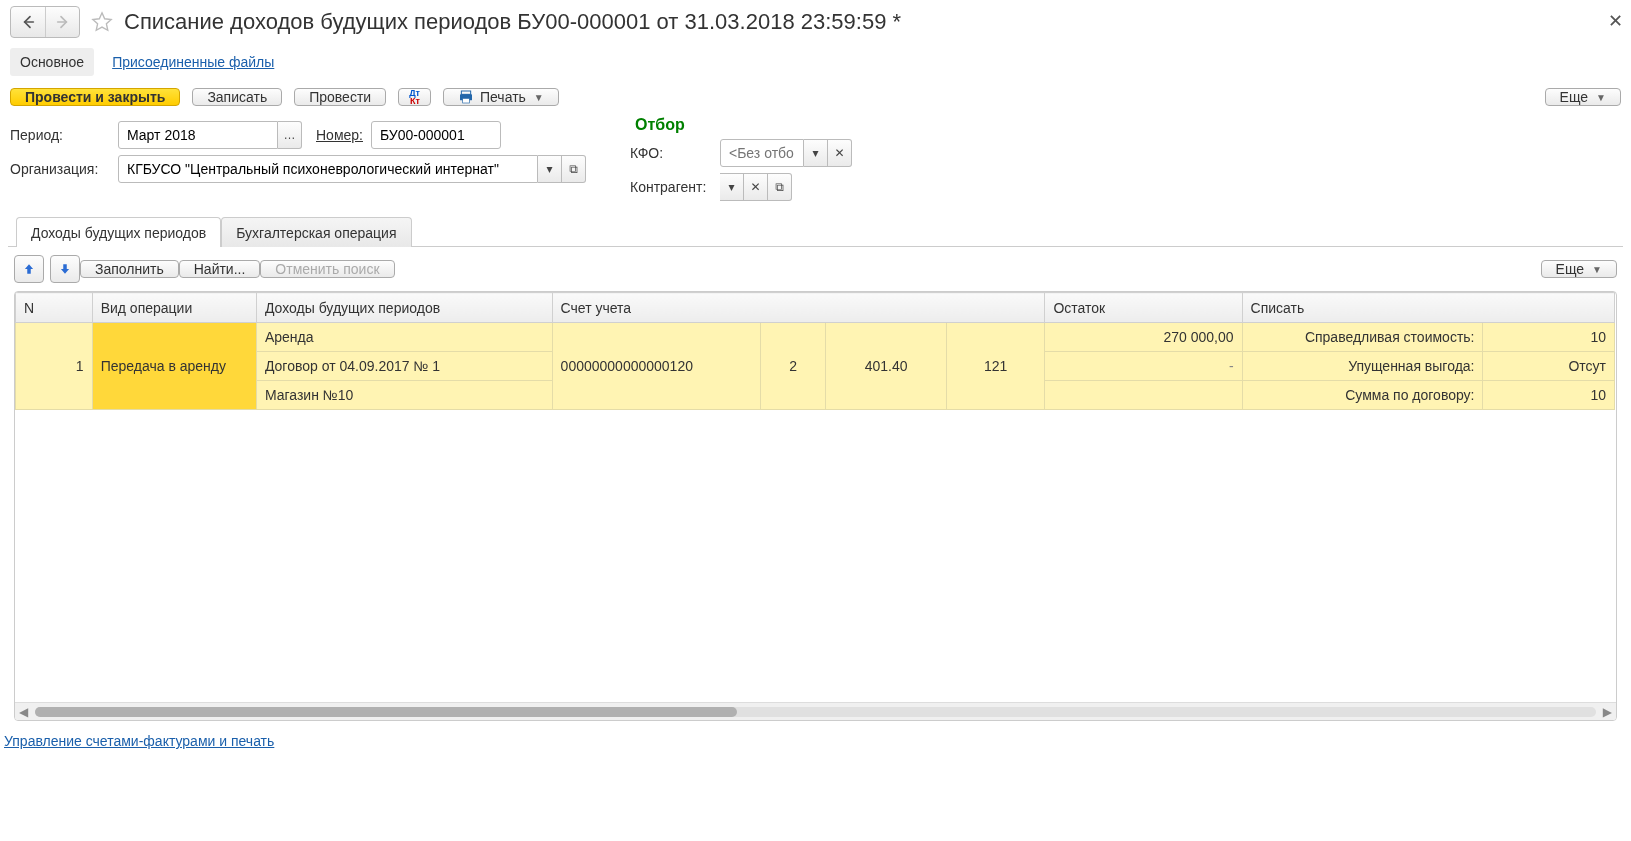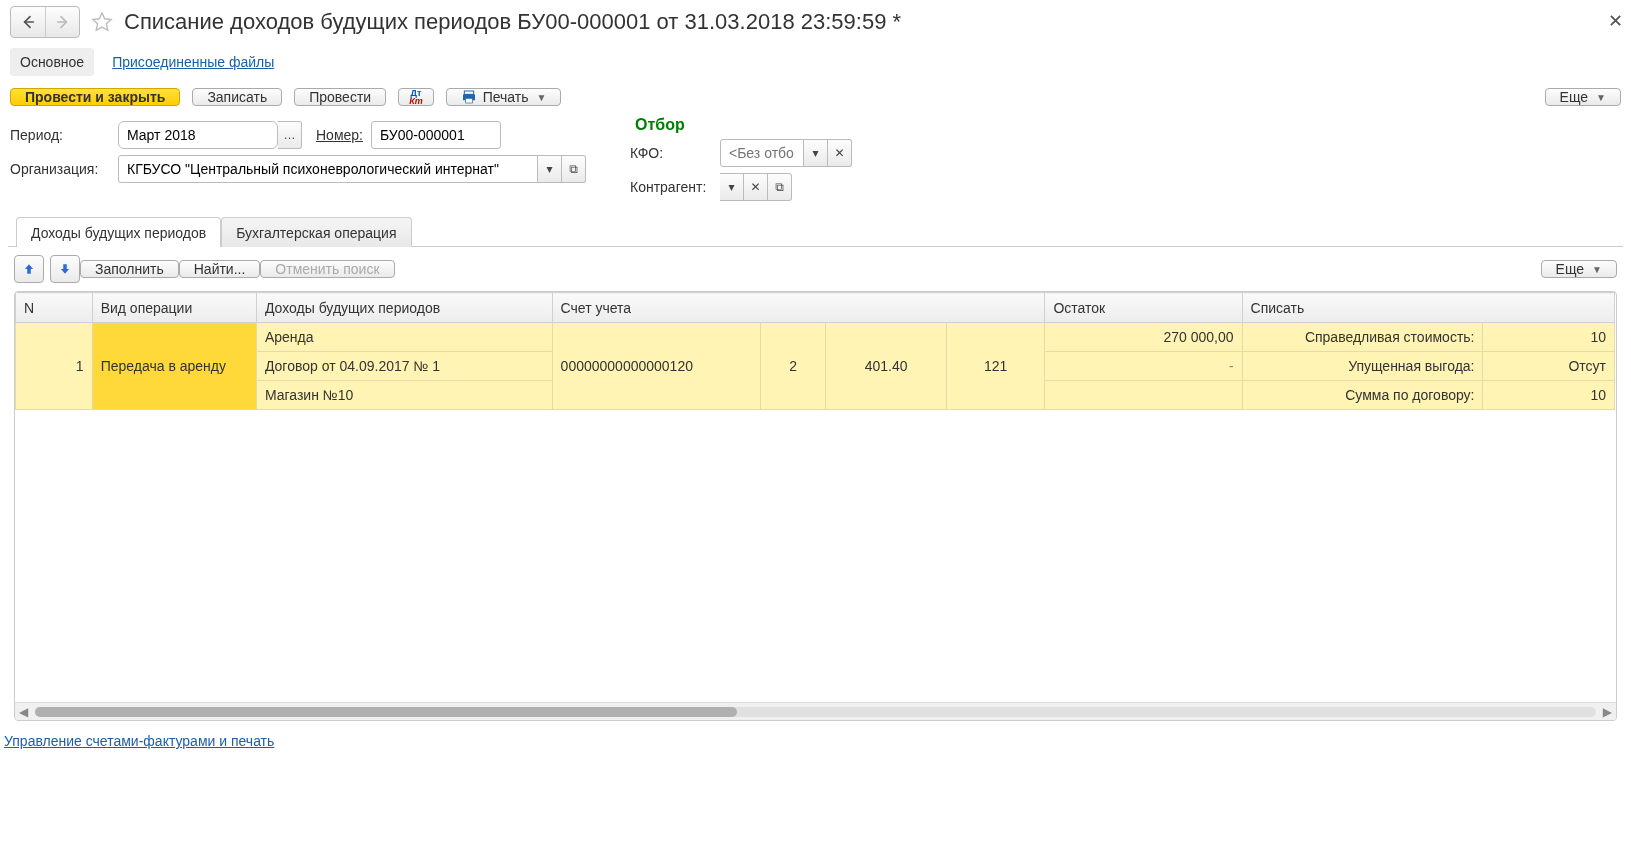--- a/index.html
+++ b/index.html
@@ -64,21 +64,21 @@
 
   .hscroll { height:18px; background:#f0f0f0; border-top:1px solid #ddd; position:relative; display:flex; align-items:center; padding:0 20px;}
   .hscroll .track { flex:1; height:10px; background:#e0e0e0; border-radius:5px; position:relative;}
   .hscroll .thumb { position:absolute; left:0; width:45%; height:10px; background:#b0b0b0; border-radius:5px;}
   .hscroll .arrow { position:absolute; top:2px; color:#888; font-size:12px; cursor:pointer;}
   .hscroll .arrow.l { left:4px; } .hscroll .arrow.r { right:4px; }
 
   .footer-link { padding:6px 10px 0 4px; color:#1a5fab; text-decoration:underline; font-size:14px; cursor:pointer;}
 
   .dtkt { display:inline-flex; flex-direction:column; line-height:8px; font-size:9px; font-weight:bold; }
-  .dtkt .dt{ color:#0055cc; } .dtkt .kt{ color:#cc0000; text-align:right;font-style:italic;}
+  .dtkt .dt{ color:#0055cc; } .dtkt .kt{ color:#cc0000; text-align:right;}
 </style>
 </head>
 <body>
 
 <div class="top">
   <div class="nav-btns">
     <button class="nav-btn">
       <svg viewBox="0 0 24 24">
           <path d="M15 4 L7 12 L15 20" stroke="#555" stroke-width="2.5" fill="none" stroke-linecap="round"></path>
           <line x1="7" y1="12" x2="20" y2="12" stroke="#555" stroke-width="2.5" stroke-linecap="round"></line>
@@ -129,21 +129,21 @@
     <span>Еще</span>
     <span class="chev">▼</span>
   </button>
 </div>
 
 <div class="form-area">
   <div class="form-left">
     <div class="form-row">
       <div class="lbl">Период:</div>
       <div class="inp-wrap">
-        <input class="inp" style="width: 160px; border-radius: 6px;" value="Март 2018">
+        <input class="inp" style="width: 160px;" value="Март 2018">
         <div class="inp-btn last">…</div>
       </div>
       <div class="lbl" style="width:auto; margin-left:6px;text-decoration:underline;">Номер:</div>
       <input class="inp solo" style="width: 130px;" value="БУ00-000001">
     </div>
     <div class="form-row">
       <div class="lbl">Организация:</div>
       <div class="inp-wrap">
         <input class="inp" style="width: 420px;" value="КГБУСО &quot;Центральный психоневрологический интернат&quot;">
         <div class="inp-btn">▾</div>

